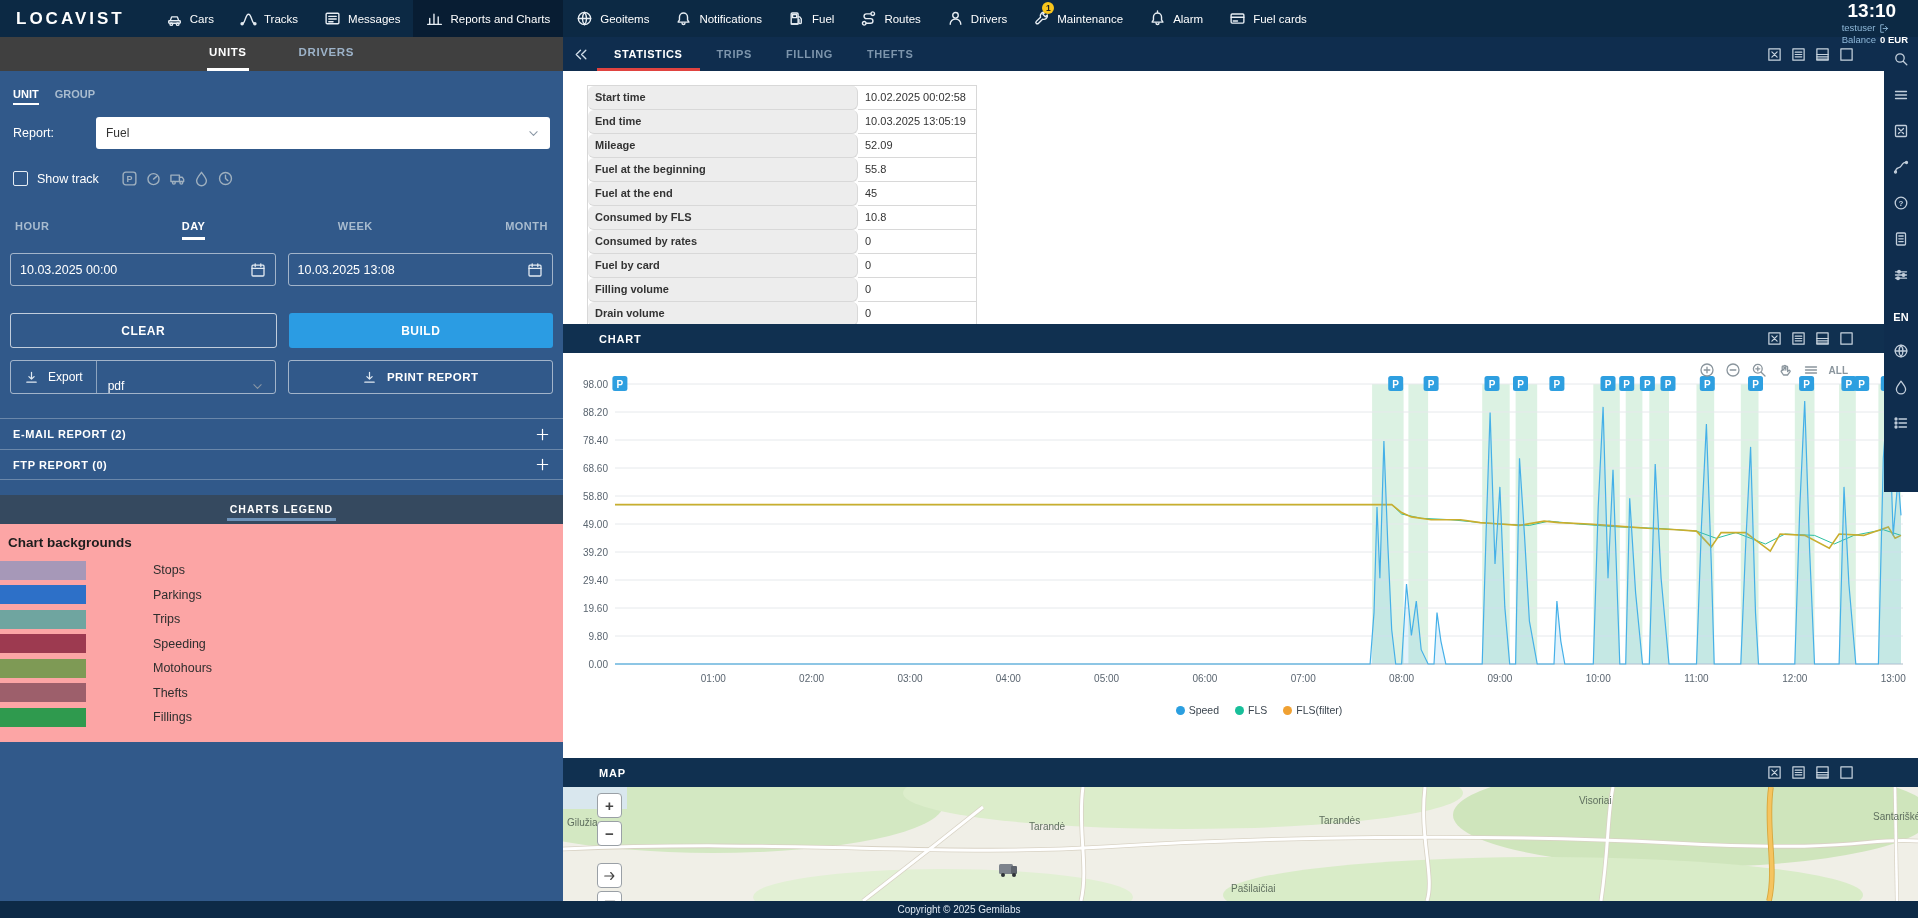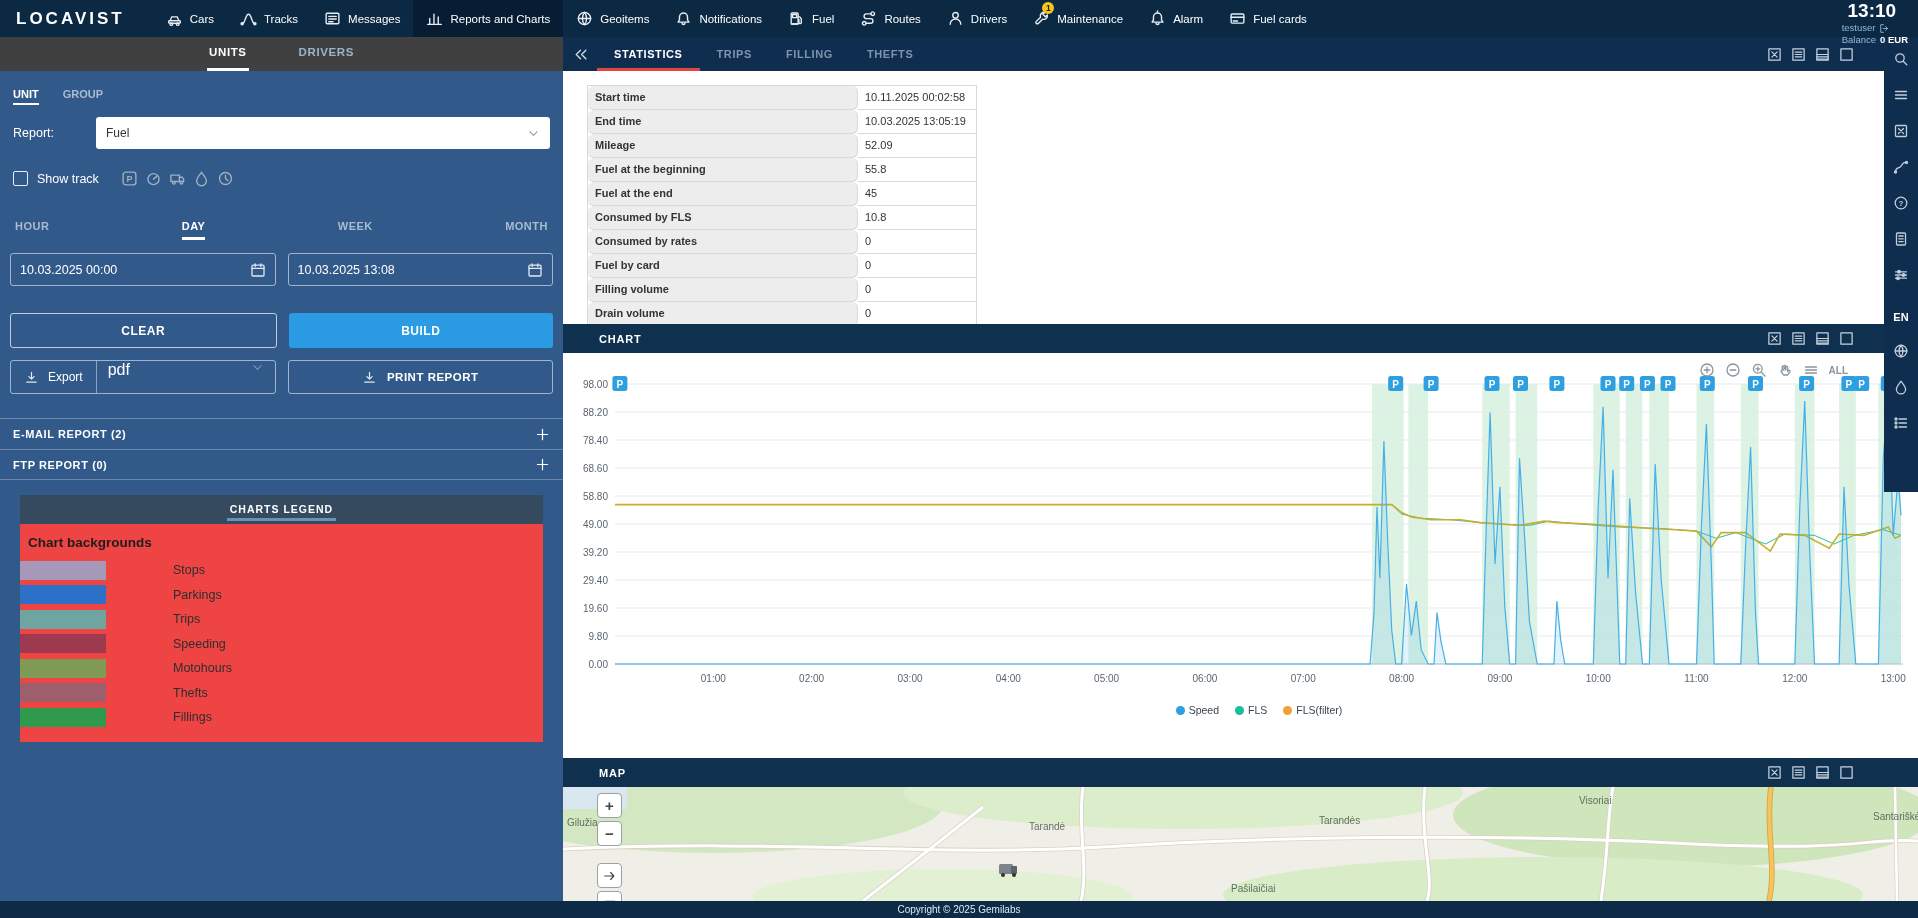--- a/index.html
+++ b/index.html
@@ -66,32 +66,32 @@
   .btn-row { display:flex; gap:12px; margin:27px 10px 0; height:35px; }
   .btn { flex:1; display:flex; align-items:center; justify-content:center; gap:10px;
     border-radius:3px; font-size:12px; font-weight:bold; letter-spacing:.5px; cursor:pointer; }
   .btn-outline { border:1px solid rgba(255,255,255,.7); }
   .btn-build { background:#2b9ce3; }
   .export-row { display:flex; gap:12px; margin:12px 10px 0; height:34px; }
   .export-group { flex:1; border:1px solid rgba(255,255,255,.55); border-radius:3px;
     display:flex; align-items:stretch; cursor:pointer; }
   .export-left { display:flex; align-items:center; gap:9px; padding:0 13px; font-size:12px; }
   .export-div { width:1px; background:rgba(255,255,255,.45); }
-  .export-format { flex:1; display:flex; align-items:flex-start; padding:0 11px; font-size:16px; }
+  .export-format { flex:1; display:flex; align-items:flex-end; padding:0 11px; font-size:12px; }
   .dl-icon { width:15px; height:15px; color:#e2eaf2; }
   .btn-print { flex:1; border:1px solid rgba(255,255,255,.55); border-radius:3px;
     display:flex; align-items:center; justify-content:center; gap:10px;
     font-size:11.5px; font-weight:bold; letter-spacing:.5px; cursor:pointer; }
   .report-links { margin-top:24px; }
   .report-link { height:31px; display:flex; align-items:center; padding:0 13px;
     border-top:1px solid rgba(255,255,255,.28); font-size:11px; font-weight:bold;
     letter-spacing:.6px; cursor:pointer; }
   .report-link:last-child { border-bottom:1px solid rgba(255,255,255,.28); }
   .plus-btn { margin-left:auto; width:15px; height:15px; color:#fff; cursor:pointer; }
-  .legend-card { margin:15px 20px 0; background:#ef4444; }
+  .legend-card { margin:15px 0 0; background:#fca5a5; }
   .legend-header { height:29px; background:#35495f; display:flex; align-items:center;
     justify-content:center; }
   .legend-header span { color:#fff; font-size:10.5px; font-weight:bold; letter-spacing:1px;
     border-bottom:3px solid #6c91b8; padding:4px 3px 3px; }
   .legend-body { padding:9px 0 12px; }
   .legend-title { font-size:13.5px; font-weight:bold; color:#1d1d1d; margin:2px 0 8px 8px; }
   .legend-row { display:flex; align-items:center; height:24.5px; }
   .legend-swatch { width:86px; height:19px; flex:0 0 86px; }
   .legend-label { margin-left:67px; font-size:12.5px; color:#2e2e2e; }
 
@@ -311,21 +311,21 @@
 </nav>
 
 <aside class="left-panel">
   <div class="lp-tabs">
 
   <div class="lp-tab active">UNITS</div>
       <div class="lp-tab">DRIVERS</div>
     </div>
 
   <div class="unit-row">
-    <span class="subtabs" style="display:flex; gap:24px;">
+    <span class="subtabs" style="display:flex; gap:16px;">
 
     <span class="subtab active">UNIT</span>
         <span class="subtab">GROUP</span>
       </span>
   </div>
 
   <div class="report-row">
     <span class="report-label">Report:</span>
     <span class="report-select">
       <span>Fuel</span>
@@ -548,21 +548,21 @@
           </svg>
         </span>
       </span>
   </div>
 
   <div class="stats-area">
     <div class="stats-table">
 
         <div class="stats-row">
           <div class="stats-label">Start time</div>
-          <div class="stats-value">10.11.2025 00:02:58</div>
+          <div class="stats-value">10.02.2025 00:02:58</div>
         </div>
 
         <div class="stats-row">
           <div class="stats-label">End time</div>
           <div class="stats-value">10.03.2025 13:05:19</div>
         </div>
 
         <div class="stats-row">
           <div class="stats-label">Mileage</div>
           <div class="stats-value">52.09</div>

